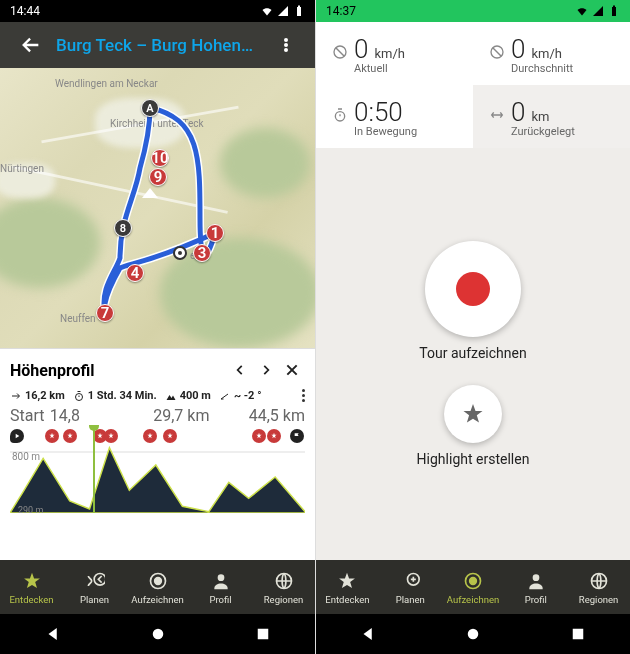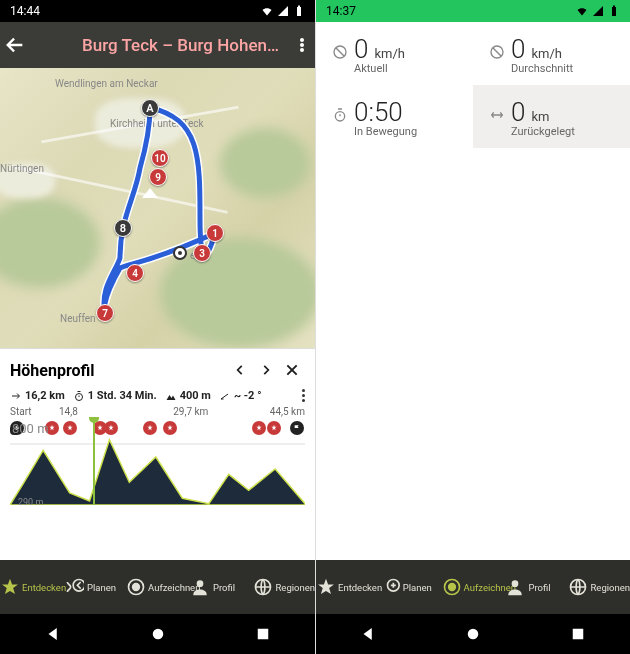--- a/index.html
+++ b/index.html
@@ -7,63 +7,63 @@
   .wrap { display: flex; width: 630px; height: 506px; }
   .phone { width: 315px; height: 654px; display: flex; flex-direction: column; background: #fff; position: relative; }
   .phone + .phone { border-left: 1px solid #ddd; }
 
   
   .statusbar { height: 22px; background: #000; color: #fff; display: flex; align-items: center; justify-content: space-between; padding: 0 10px; font-size: 12px; }
   .statusbar .right { display: flex; gap: 4px; align-items: center; }
   .sb-icon { width: 12px; height: 12px; }
 
   
-  .appbar { height: 46px; background: #3b3b37; color: #fca5a5; display: flex; align-items: center; padding: 0 4px; gap: 14px; text-align: right; }
+  .appbar { height: 46px; background: #3b3b37; color: #0ea5e9; display: flex; align-items: center; padding: 0 20px; gap: 14px; }
   .appbar .title { flex: 1; font-size: 17px; font-weight: 500; white-space: nowrap; overflow: hidden; }
   .appbar .back { width: 22px; height: 22px; }
   .appbar .more { width: 18px; height: 22px; display: flex; flex-direction: column; justify-content: space-around; align-items: center; padding: 3px 0; }
   .appbar .more span { width: 4px; height: 4px; border-radius: 50%; background: #fff; }
 
   
   .map { height: 280px; background: linear-gradient(135deg, #e8e5c8 0%, #dcd9b5 30%, #e0ddba 50%, #d5d2a8 70%, #e5e2c2 100%); position: relative; overflow: hidden; }
   .map .greenblob { position: absolute; background: #b8c99a; border-radius: 50%; filter: blur(6px); }
   .map .town { position: absolute; background: #ececdc; border-radius: 40%; filter: blur(3px); }
   .map .road { position: absolute; background: rgba(255,255,255,0.6); }
   .map .citylabel { position: absolute; font-size: 10px; color: #888; white-space: nowrap; }
   .map .route { position: absolute; inset: 0; }
-  .map .wp { position: absolute; width: 18px; height: 18px; border-radius: 50%; background: #c83a3a; color: #fff; font-size: 10px; font-weight: 600; display: flex; align-items: center; justify-content: center; border: 1.5px solid #fff; transform: translate(-50%, -50%); box-shadow: 0 1px 2px rgba(0,0,0,0.4); }
+  .map .wp { position: absolute; width: 18px; height: 18px; border-radius: 50%; background: #c83a3a; color: #fff; font-size: 15px; font-weight: 600; display: flex; align-items: center; justify-content: center; border: 1.5px solid #fff; transform: translate(-50%, -50%); box-shadow: 0 1px 2px rgba(0,0,0,0.4); }
   .map .wp.start { background: #3a3a3a; font-size: 11px; }
   .map .target { position: absolute; width: 14px; height: 14px; border: 2px solid #333; border-radius: 50%; background: #fff; transform: translate(-50%, -50%); }
   .map .target::after { content:""; position:absolute; inset: 3px; background:#333; border-radius:50%; }
 
   
   .elev { background: #fff; padding: 8px 10px 4px; border-top: 1px solid #dcdcdc; }
   .elev-head { display: flex; align-items: center; margin-bottom: 6px; justify-content: space-between; }
   .elev-head h2 { font-size: 16px; font-weight: 700; flex: 1; }
   .elev-head .nav { width: 26px; height: 26px; display: flex; align-items: center; justify-content: center; }
   .elev-stats { display: flex; gap: 8px; font-size: 11px; color: #222; align-items: center; flex-wrap: nowrap; margin-bottom: 4px; }
   .elev-stats .stat { display: flex; align-items: center; gap: 3px; white-space: nowrap; }
   .elev-stats .more2 { margin-left: auto; display: flex; flex-direction: column; gap: 2px; }
   .elev-stats .more2 span { width:3px; height:3px; background:#333; border-radius:50%; }
-  .elev-ticks { display: flex; justify-content: space-between; font-size: 10px; color: #666; margin-bottom: 2px; }
+  .elev-ticks { display: flex; justify-content: space-between; font-size: 16px; color: #666; margin-bottom: 2px; }
   .elev-chart { position: relative; height: 86px; }
-  .elev-chart .ytop { position: absolute; left: 2px; top: 2px; font-size: 13px; color: #888; }
+  .elev-chart .ytop { position: absolute; left: 2px; top: 24px; font-size: 10px; color: #888; }
   .elev-chart .ybot { position: absolute; left: 8px; bottom: -2px; font-size: 9px; color: #888; }
   .elev-chart svg { width: 100%; height: 100%; }
   .elev-chart .cursor { position: absolute; top: 0; bottom: 0; width: 2px; background: #8fbf3f; left: 28%; }
   .elev-chart .cursor::before { content:""; position:absolute; top:-2px; left:-4px; width:10px; height:6px; background:#8fbf3f; border-radius: 0 0 5px 5px; }
   .hi-row { position: absolute; top: 2px; left: 0; right: 0; height: 16px; }
   .hi { position: absolute; width: 14px; height: 14px; border-radius: 50%; background: #c83a3a; display: flex; align-items: center; justify-content: center; }
   .hi.play { background: #222; border-radius: 50% 50% 50% 4px; }
   .hi.flag { background: #222; }
   .hi svg { width: 8px; height: 8px; }
 
   
   .bottomnav { height: 54px; background: #2e2e2a; display: flex; justify-content: space-around; align-items: center; margin-top: auto; }
-  .bn-item { display: flex; flex-direction: row; align-items: center; gap: 2px; color: #e2e2d8; font-size: 9.5px; width: 20%; }
+  .bn-item { display: flex; flex-direction: column; align-items: center; gap: 2px; color: #e2e2d8; font-size: 9.5px; width: 20%; }
   .bn-item.active { color: #b7c44a; }
   .bn-item .ico { width: 22px; height: 22px; display:flex; align-items:center; justify-content:center; }
 
   
   .androidnav { height: 40px; background: #000; display: flex; justify-content: space-around; align-items: center; }
   .androidnav .navbtn { width: 18px; height: 18px; }
 
   
   .rec-top { display: flex; flex-wrap: wrap; background: #fff; }
   .rec-cell { width: 50%; padding: 12px 16px 10px; }
@@ -383,20 +383,36 @@
             <svg class="ic" viewBox="0 0 24 24" fill="none" stroke="#888" stroke-width="2">
               <path d="M4 12h16M7 8l-3 4 3 4M17 8l3 4-3 4"></path>
             </svg>
             <span class="val">0</span>
             <span class="unit">km</span>
           </div>
         <div class="lab">Zurückgelegt</div>
       </div>
     </div>
 
+    <div class="rec-body">
+      <div class="bigbtn">
+        <div class="circle">
+            <div class="dot"></div>
+          </div>
+        <span class="txt">Tour aufzeichnen</span>
+      </div>
+      <div class="bigbtn">
+        <div class="circle small">
+            <svg width="24" height="24" viewBox="0 0 24 24" fill="#666">
+              <path d="M12 2l2.5 7h7l-5.7 4.2 2.2 7.3L12 16.8 5.9 20.5l2.2-7.3L2.5 9h7L12 2z"></path>
+            </svg>
+          </div>
+        <span class="txt">Highlight erstellen</span>
+      </div>
+    </div>
 
     <div class="bottomnav">
       <div class="bn-item">
           <div class="ico">
             <svg width="20" height="20" viewBox="0 0 24 24" fill="currentColor">
               <path d="M12 2l2.5 7h7l-5.7 4.2 2.2 7.3L12 16.8 5.9 20.5l2.2-7.3L2.5 9h7L12 2z"></path>
             </svg>
           </div>
           <span>Entdecken</span>
         </div>

